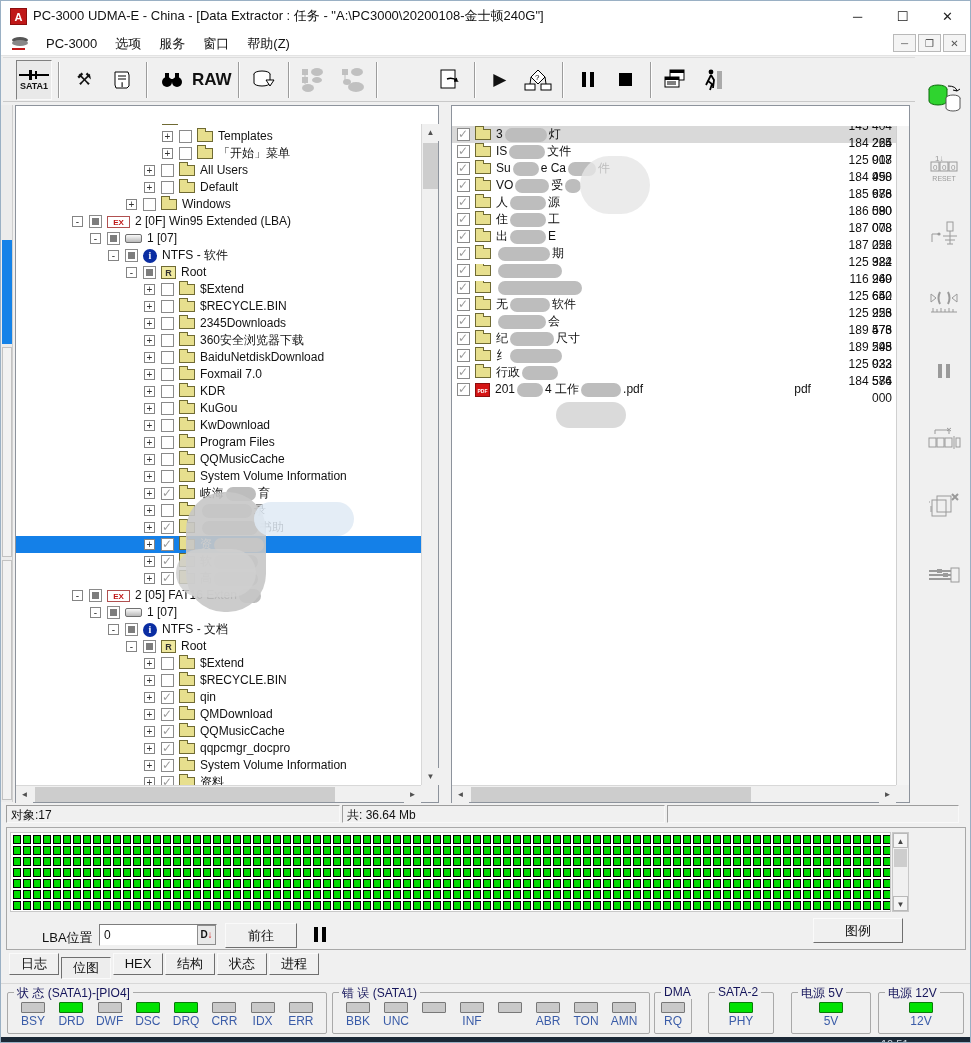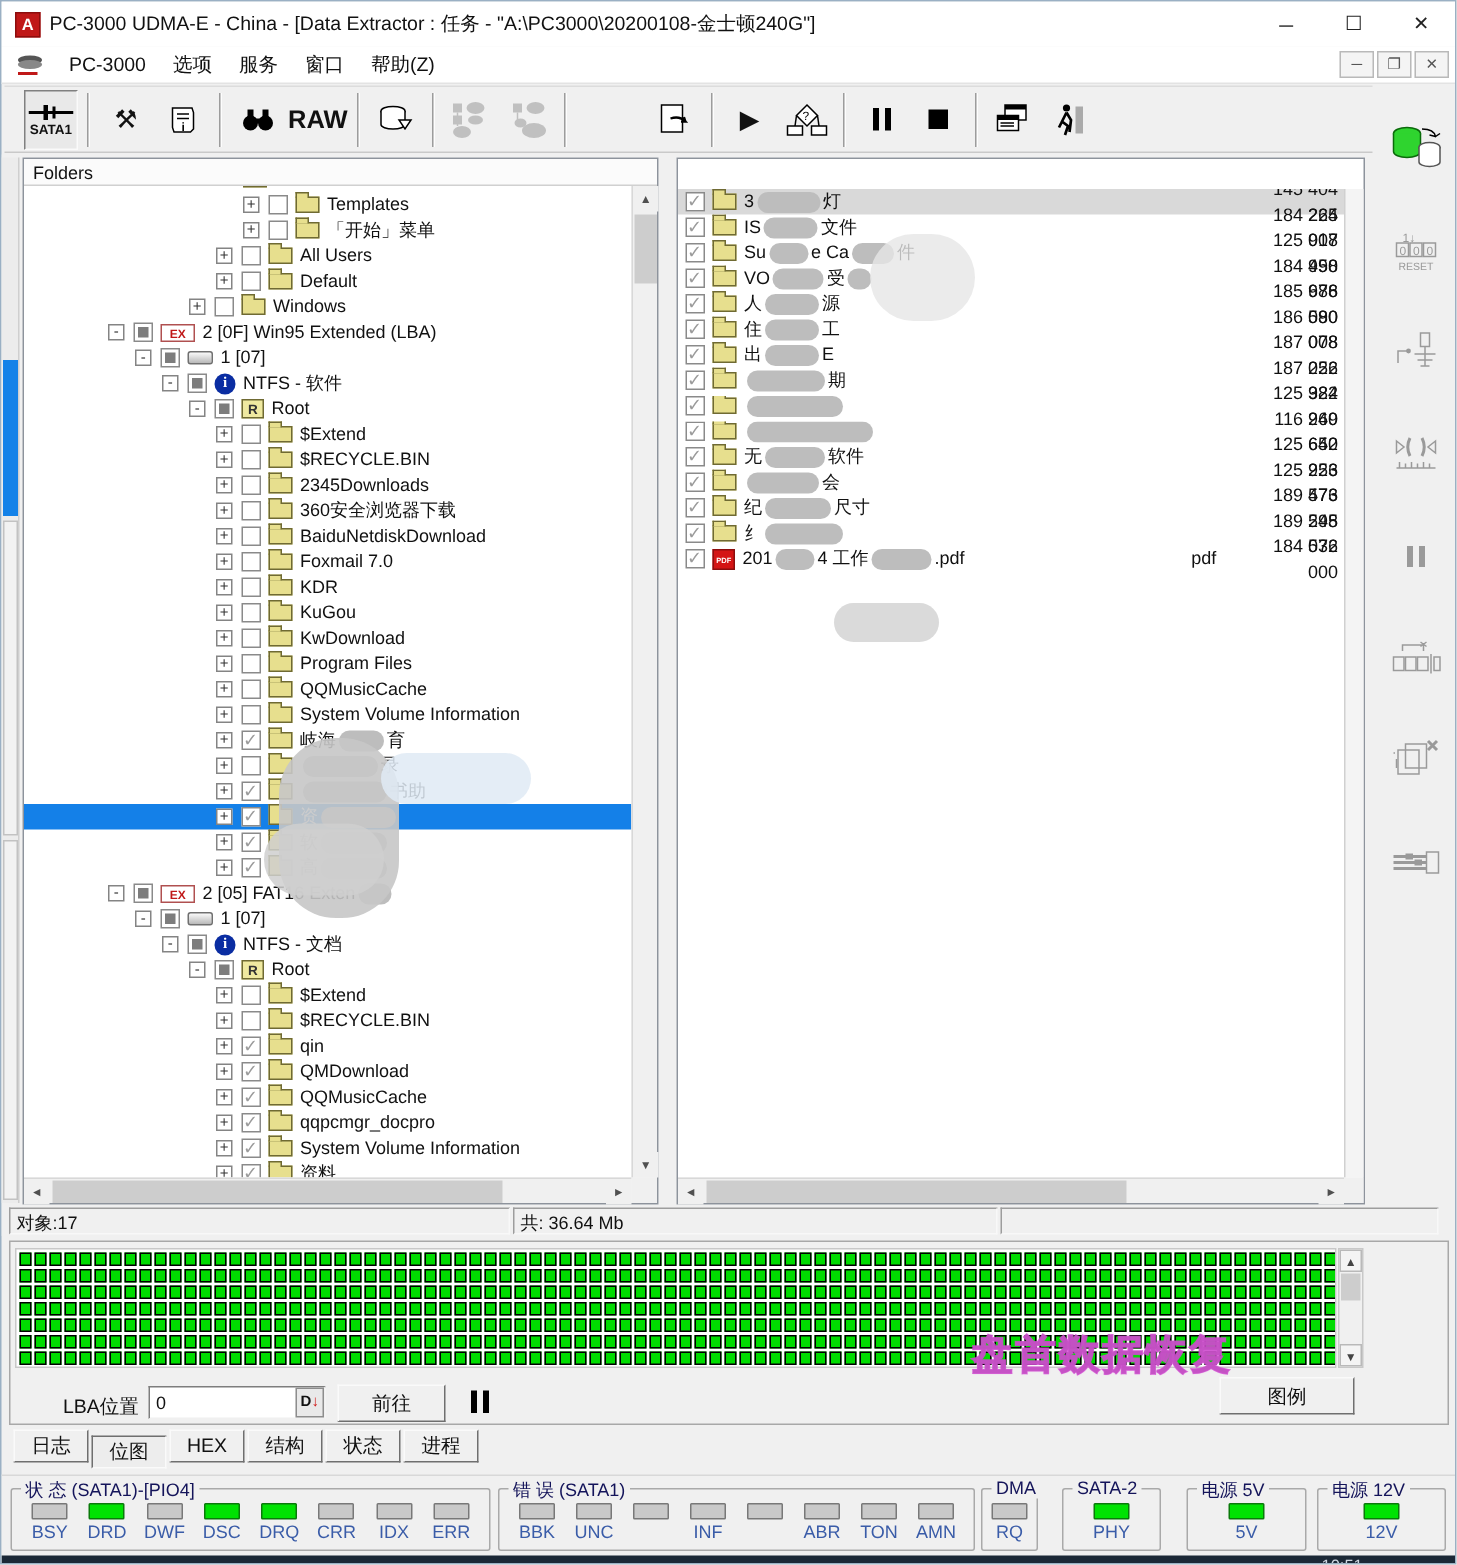--- a/index.html
+++ b/index.html
@@ -331,21 +331,20 @@
   </div>
 
   <div class="main">
     <div class="edge-strip">
       <div class="edge-blue"></div>
       <div class="edge-seg" style="top:242px;height:210px"></div>
       <div class="edge-seg" style="top:455px;height:240px"></div>
     </div>
 
     <div class="panel folders-panel">
-      <div class="folders-header">Folders</div>
       <div class="tree-body">
         <div class="tree-scroll" id="tree-body">
             <div class="trow" style="padding-left: 146px;">
               <span class="ticon icon-folder"></span>
             </div>
             <div class="trow" style="padding-left: 146px;">
               <span class="expand">+</span>
               <span class="cb "></span>
               <span class="ticon icon-folder"></span>
               <span class="tseg">Templates</span>
@@ -753,20 +752,30 @@
                 <span class="ticon icon-folder"></span>
                 <span class="tseg">纟</span>
                 <span class="blob" style="width: 52px;"></span>
               </div>
               <div class="fcell-ext"></div>
               <div class="fcell-start">189 595 032</div>
             </div>
             <div class="frow">
               <div class="fcell-name">
                 <span class="cb chk"></span>
+                <span class="ticon icon-folder"></span>
+                <span class="tseg">行政</span>
+                <span class="blob" style="width: 36px;"></span>
+              </div>
+              <div class="fcell-ext"></div>
+              <div class="fcell-start">125 923 584</div>
+            </div>
+            <div class="frow">
+              <div class="fcell-name">
+                <span class="cb chk"></span>
                 <span class="ticon icon-pdf">PDF</span>
                 <span class="tseg">201</span>
                 <span class="blob" style="width: 26px;"></span>
                 <span class="tseg">4 工作</span>
                 <span class="blob" style="width: 40px;"></span>
                 <span class="tseg">.pdf</span>
               </div>
               <div class="fcell-ext">pdf</div>
               <div class="fcell-start">184 576 000</div>
             </div>
@@ -1523,21 +1532,20 @@
     </div>
     <div class="lba-label">LBA位置</div>
     <div class="lba-input">0</div>
     <div class="lba-drop"><span>D</span><b>↓</b></div>
     <div class="btn3d goto-btn">前往</div>
     <span class="pause-bars lba-pause">
         <i></i>
         <i></i>
       </span>
     <div class="btn3d legend-btn">图例</div>
-    <div class="wm1">盘首数据恢复</div>
   </div>
 
   <div class="tabsrow" id="tabsrow">
       <div class="tab">日志</div>
       <div class="tab active">位图</div>
       <div class="tab">HEX</div>
       <div class="tab">结构</div>
       <div class="tab">状态</div>
       <div class="tab">进程</div>
     </div>

